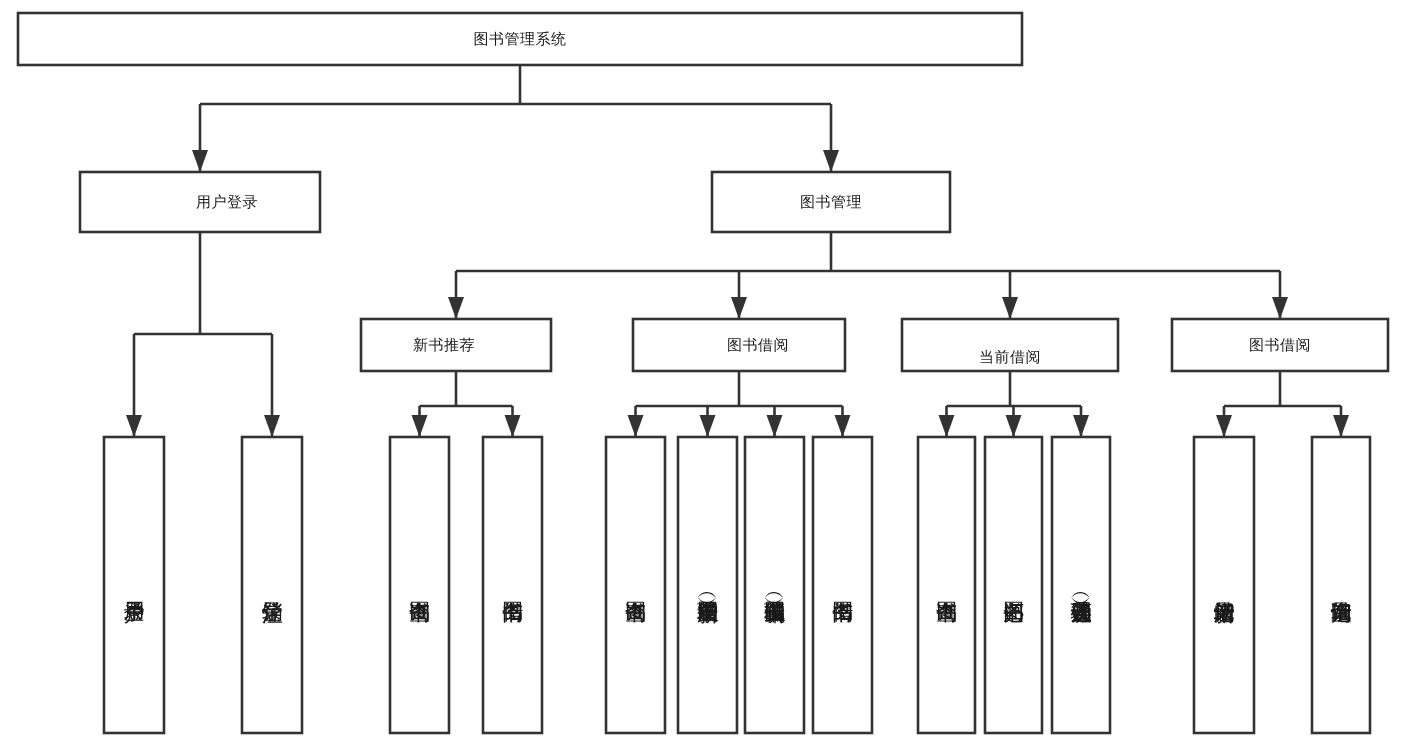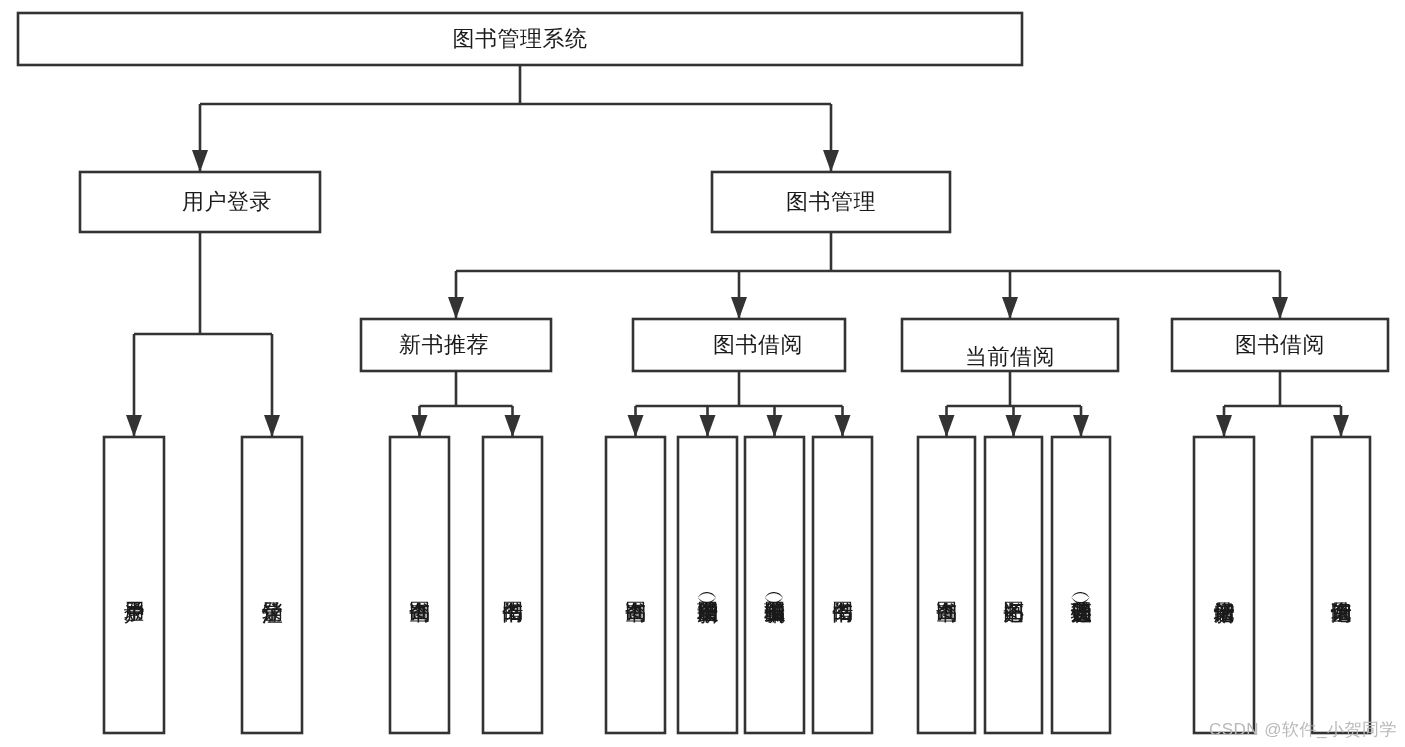--- a/index.html
+++ b/index.html
@@ -40,21 +40,21 @@
   .arrow-head {
     fill: #333333;
     stroke: none;
   }
   .node-label-h {
     position: absolute;
     display: flex;
     align-items: center;
     justify-content: center;
     color: #1a1a1a;
-    font-size: 22px;
+    font-size: 15px;
     letter-spacing: 0.5px;
     white-space: nowrap;
     pointer-events: none;
   }
   .node-label-v {
     position: absolute;
     display: flex;
     align-items: center;
     justify-content: center;
     color: #1a1a1a;
@@ -178,14 +178,13 @@
       <div class="node-label-v" style="left: 678px; top: 437px; width: 59px; height: 296px;">新增图书（管理员）</div>
       <div class="node-label-v" style="left: 745px; top: 437px; width: 59px; height: 296px;">编辑图书（管理员）</div>
       <div class="node-label-v" style="left: 813px; top: 437px; width: 59px; height: 296px;">借阅图书</div>
       <div class="node-label-v" style="left: 918px; top: 437px; width: 57px; height: 296px;">查询图书</div>
       <div class="node-label-v" style="left: 985px; top: 437px; width: 57px; height: 296px;">归还图书</div>
       <div class="node-label-v" style="left: 1052px; top: 437px; width: 58px; height: 296px;">确认归还（管理员）</div>
       <div class="node-label-v" style="left: 1194px; top: 437px; width: 60px; height: 296px;">新增借阅记录</div>
       <div class="node-label-v" style="left: 1312px; top: 437px; width: 58px; height: 296px;">查询借阅记录</div>
     </div>
 
-  <div class="watermark">CSDN @软件_小贺同学</div>
 </div>
 
 </body></html>

